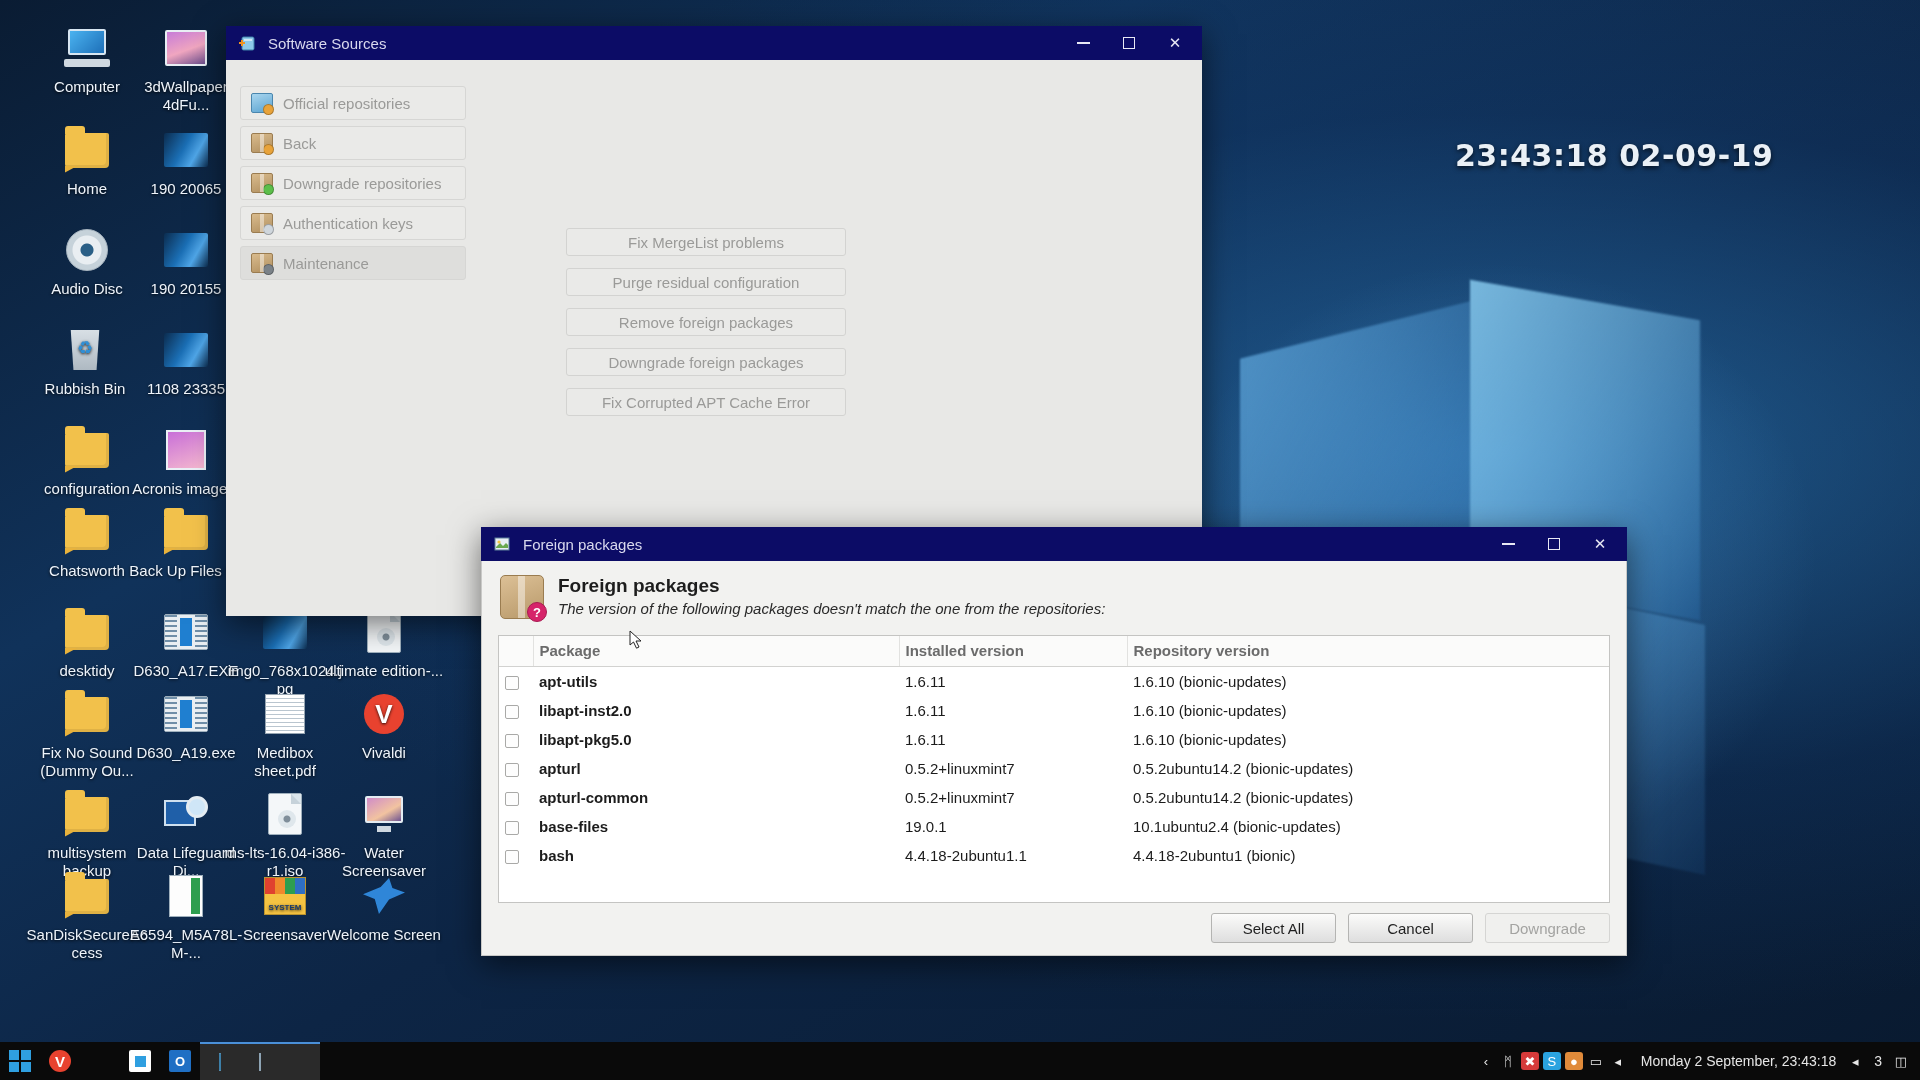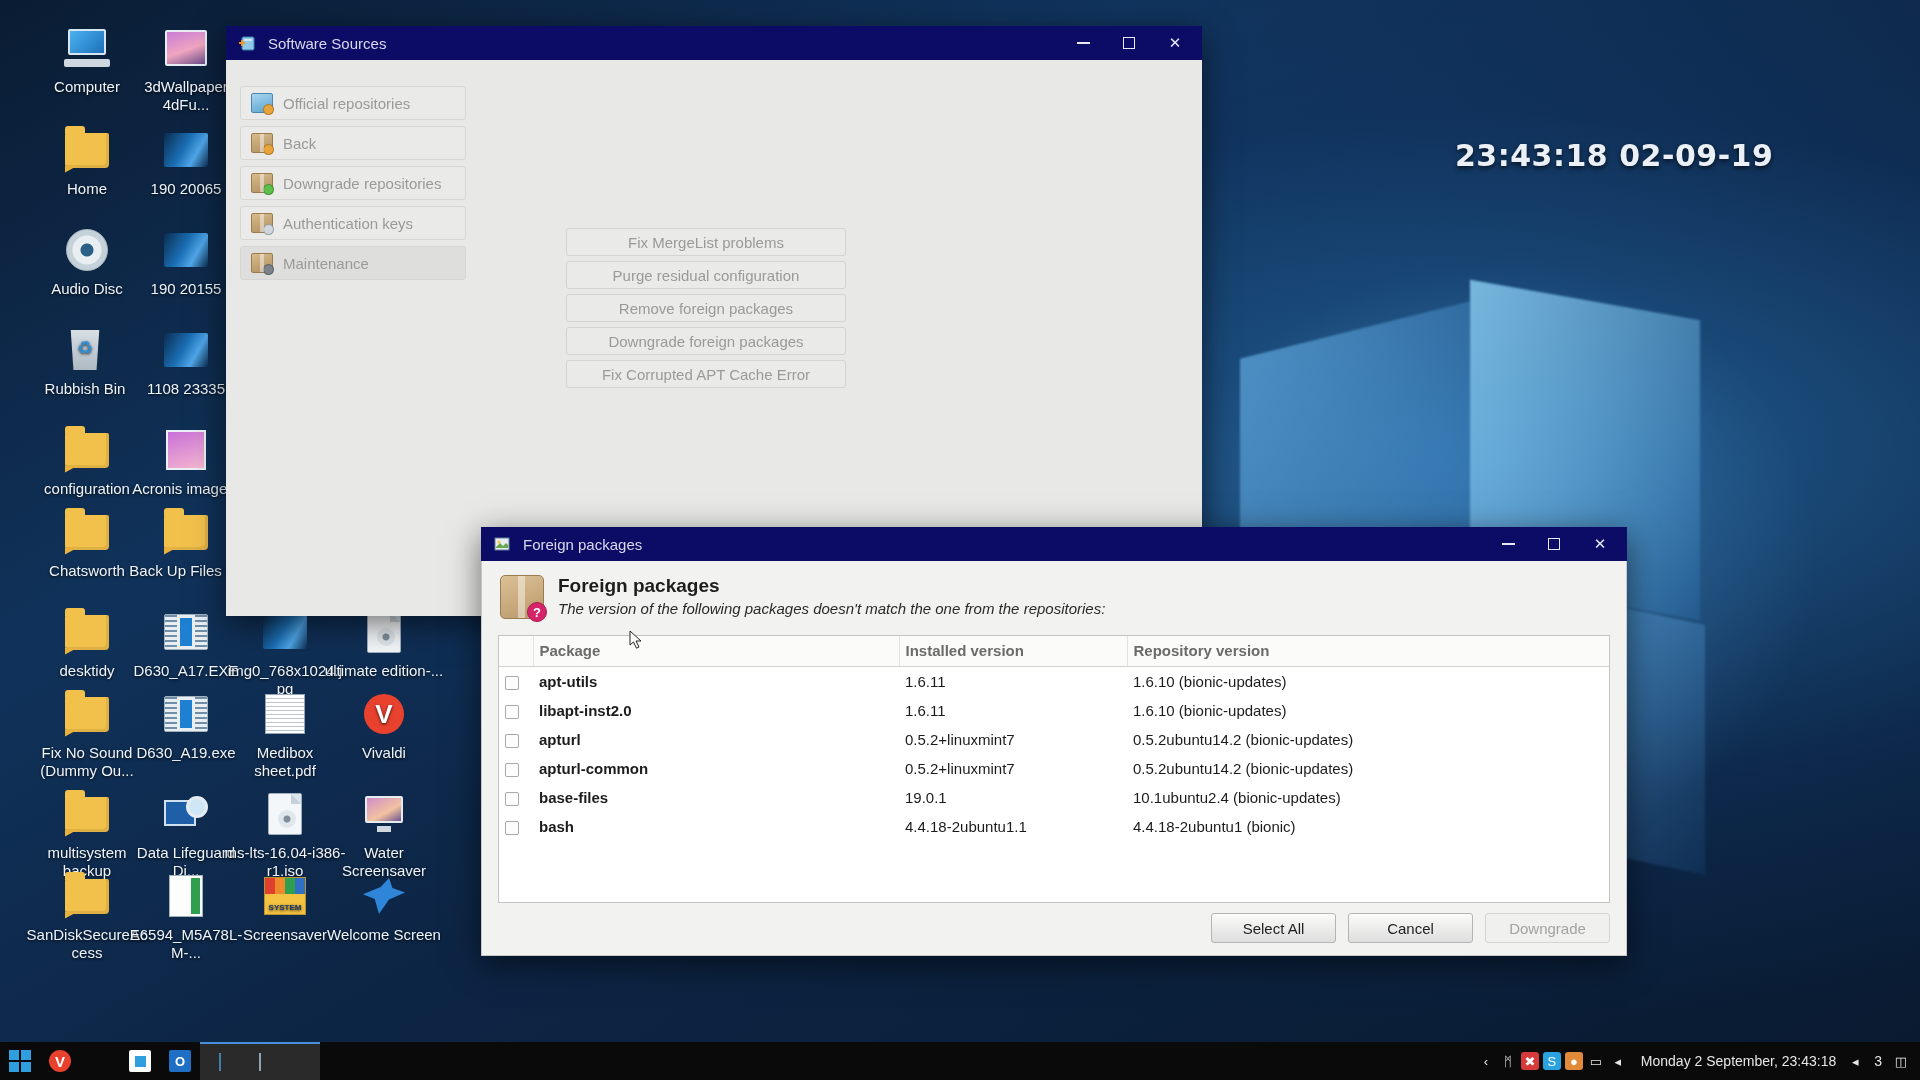--- a/index.html
+++ b/index.html
@@ -162,21 +162,21 @@
   .ico-box::after { content:""; position:absolute; left:8px; top:0; width:4px; height:100%; background:rgba(255,255,255,0.45); }
   .ico-blue { background: linear-gradient(160deg,#a9d6ef,#5ba3d0); border:1px solid #4a86ae; }
   .badge { position:absolute; right:-2px; bottom:-3px; width:11px; height:11px; border-radius:50%;
            border:1px solid rgba(0,0,0,0.25); }
   .badge.green { background:#5cbf4a; } .badge.orange { background:#e8a33a; }
   .badge.gray { background:#cfd6dc; } .badge.dark { background:#7b8288; }
 
   #ssmain { flex: 1; position: relative; }
   #btncol { position: absolute; left: 100px; top: 168px; width: 280px; }
   .maint-btn {
-    height: 28px; margin-bottom: 5px; border: 1px solid #d3d3d1; border-radius: 3px;
+    height: 28px; margin-bottom: 12px; border: 1px solid #d3d3d1; border-radius: 3px;
     background: #eaeae8; color: #9a9a98; font-size: 15px;
     display: flex; align-items: center; justify-content: center; cursor: default;
   }
 
   
   #fpwin { left: 481px; top: 527px; width: 1146px; height: 429px; }
   #fpbody { height: 395px; background: #f2f2f0; display: flex; flex-direction: column;
             border: 1px solid #c9c9c7; border-top: none; }
   #fphead { display: flex; align-items: flex-start; gap: 14px; padding: 14px 18px 8px 18px; }
   #fpicon { width: 44px; height: 44px; flex: 0 0 auto; position: relative;
@@ -557,20 +557,26 @@
               <td>1.6.10 (bionic-updates)</td>
             </tr>
             <tr class="">
               <td><span class="cb"></span></td>
               <td class="name">libapt-inst2.0</td>
               <td>1.6.11</td>
               <td>1.6.10 (bionic-updates)</td>
             </tr>
             <tr class="">
               <td><span class="cb"></span></td>
+              <td class="name">libapt-pkg5.0</td>
+              <td>1.6.11</td>
+              <td>1.6.10 (bionic-updates)</td>
+            </tr>
+            <tr class="">
+              <td><span class="cb"></span></td>
               <td class="name">apturl</td>
               <td>0.5.2+linuxmint7</td>
               <td>0.5.2ubuntu14.2 (bionic-updates)</td>
             </tr>
             <tr class="">
               <td><span class="cb"></span></td>
               <td class="name">apturl-common</td>
               <td>0.5.2+linuxmint7</td>
               <td>0.5.2ubuntu14.2 (bionic-updates)</td>
             </tr>

